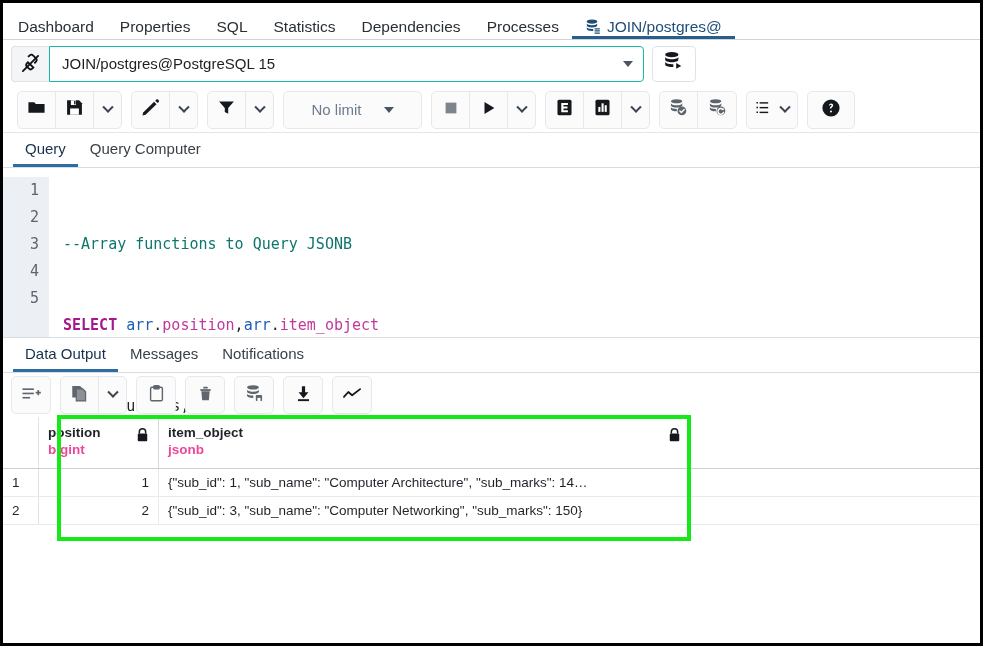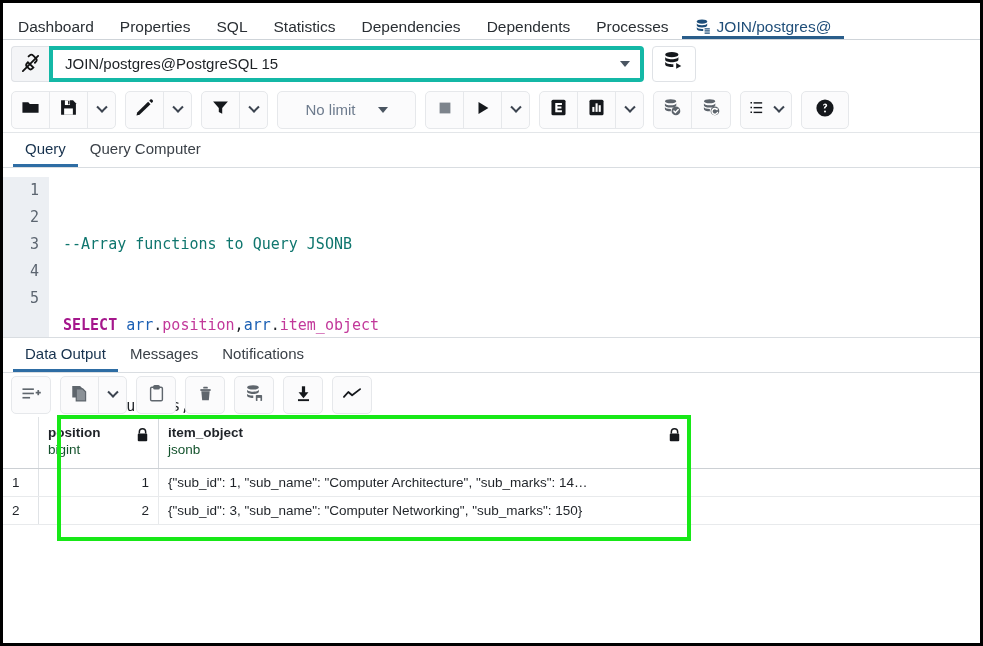--- a/index.html
+++ b/index.html
@@ -59,21 +59,21 @@
     border: 1px solid #dfe2e6;
     border-right: none;
     border-radius: 4px 0 0 4px;
   }
   .conn-select {
     flex: 0 0 595px;
     height: 36px;
     display: flex; align-items: center; justify-content: space-between;
     padding: 0 10px 0 12px;
     background: #ffffff;
-    border: 4px solid #14b8a6;
+    border: 1px solid #14b8a6;
     border-radius: 0 4px 4px 0;
     font-size: 15px;
     color: #1d2125;
     cursor: pointer;
   }
   .caret-d {
     width: 0; height: 0;
     border-left: 5px solid transparent;
     border-right: 5px solid transparent;
     border-top: 6px solid #4a5561;
@@ -85,21 +85,21 @@
     background: #ffffff;
     border: 1px solid #dfe2e6;
     border-radius: 4px;
     cursor: pointer;
   }
 
   
   .toolbar {
     display: flex; align-items: center;
     height: 46px;
-    padding: 4px 8px;
+    padding: 4px 14px;
     gap: 9px;
     background: #ffffff;
     border-bottom: 1px solid #e3e6e9;
   }
   .tb-group {
     display: flex; align-items: stretch;
     background: #fbfbfc;
     border: 1px solid #e6e8eb;
     border-radius: 5px;
     overflow: hidden;
@@ -230,21 +230,21 @@
   }
   .hcell {
     display: flex; align-items: flex-start; justify-content: space-between;
     padding: 7px 9px 0 9px;
     border-right: 1px solid #d5d9dd;
     background: #ffffff;
   }
   .hcell.c1 { width: 120px; flex: none; }
   .hcell.c2 { width: 532px; flex: none; }
   .hname { font-size: 13.5px; font-weight: bold; color: #1f2328; line-height: 17px; }
-  .htype { font-size: 13.5px; color: #14532d; line-height: 18px; }
+  .htype { font-size: 13.5px; color: #ec4899; line-height: 18px; font-weight: bold; }
   .lock { width: 13px; height: 16px; margin-top: 3px; }
   .grid-row {
     display: flex;
     height: 28px;
     border-bottom: 1px solid #e8eaec;
     background: #ffffff;
   }
   .rnum {
     width: 36px; flex: none;
     display: flex; align-items: center;
@@ -284,23 +284,20 @@
       <span>Properties</span>
     </div>
     <div class="obj-tab">
       <span>SQL</span>
     </div>
     <div class="obj-tab">
       <span>Statistics</span>
     </div>
     <div class="obj-tab">
       <span>Dependencies</span>
-    </div>
-    <div class="obj-tab">
-      <span>Dependents</span>
     </div>
     <div class="obj-tab">
       <span>Processes</span>
     </div>
     <div class="obj-tab active">
       <span class="db-glyph">
         <svg viewBox="0 0 16 16" width="16" height="16" fill="#1f4e79">
           <ellipse cx="7" cy="2.6" rx="5.2" ry="2.1"></ellipse>
           <path d="M1.8 4.2v2.2c0 1.1 2.3 2 5.2 2s5.2-.9 5.2-2V4.2c0 1.1-2.3 2-5.2 2s-5.2-.9-5.2-2z"></path>
           <path d="M1.8 7.8V10c0 1.1 2.3 2 5.2 2 .4 0 .8 0 1.2-.05V9.9c-.4.05-.8.07-1.2.07-2.9 0-5.2-.9-5.2-2z"></path>

